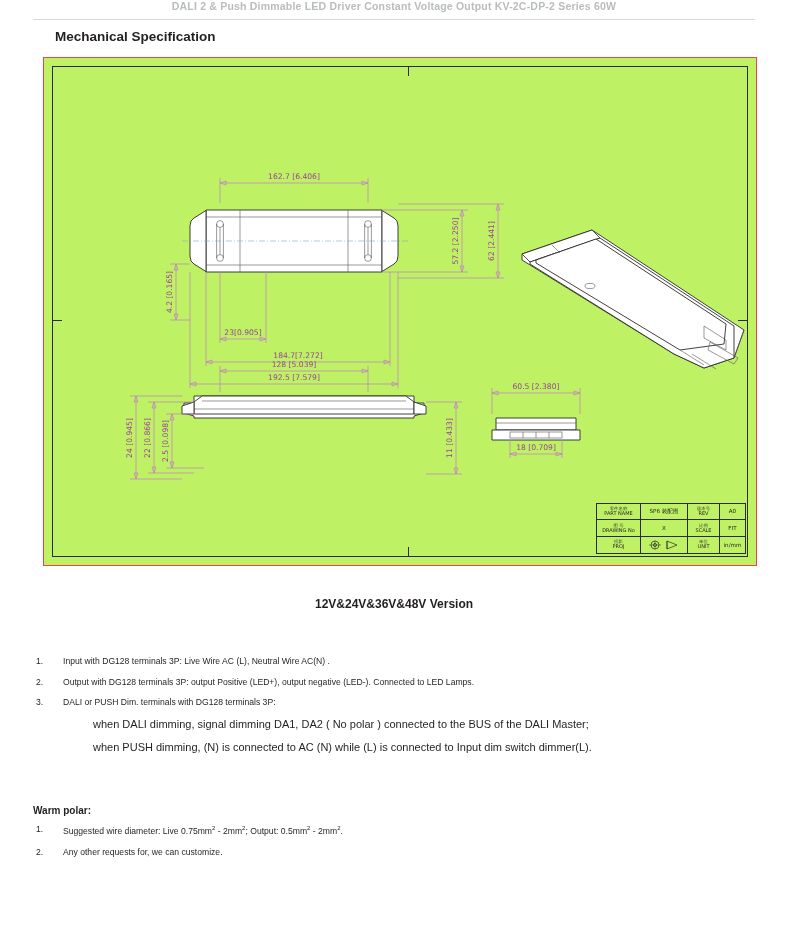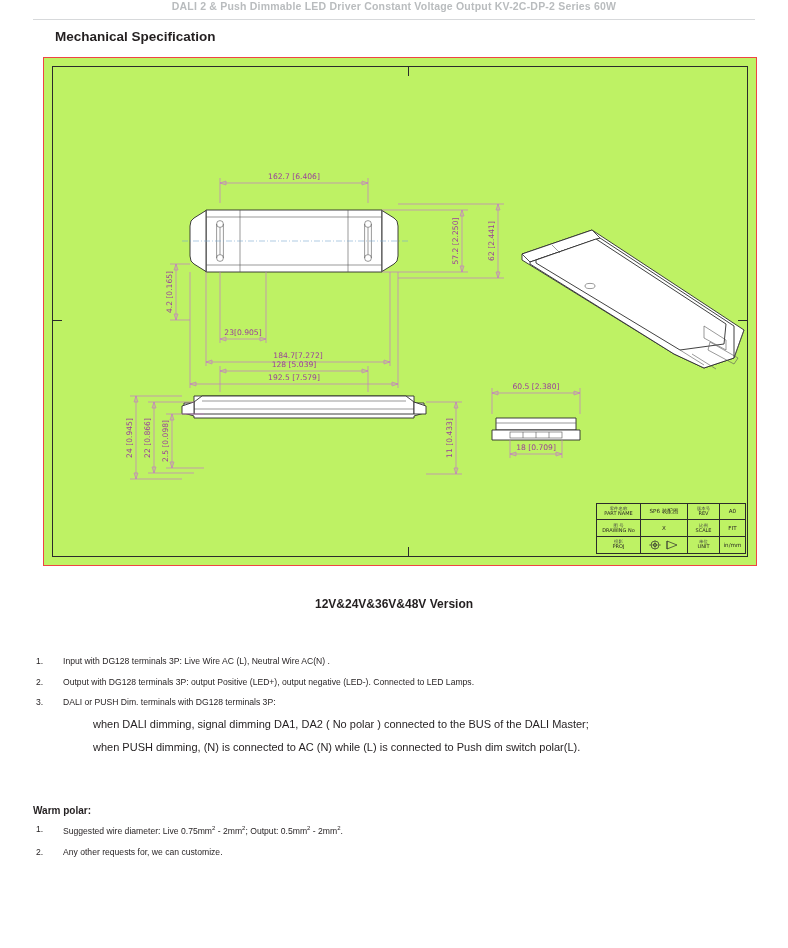--- a/index.html
+++ b/index.html
@@ -496,21 +496,21 @@
       <span>Input with DG128 terminals 3P: Live Wire AC (L), Neutral Wire AC(N) .</span>
     </div>
     <div class="note-item">
       <span class="note-num">2.</span>
       <span>Output with DG128 terminals 3P: output Positive (LED+), output negative (LED-). Connected to LED Lamps.</span>
     </div>
     <div class="note-item">
       <span class="note-num">3.</span>
       <span>DALI or PUSH Dim. terminals with DG128 terminals 3P:</span>
       <div class="note-sub">when DALI dimming, signal dimming DA1, DA2 ( No polar ) connected to the BUS of the DALI Master;</div>
-      <div class="note-sub">when PUSH dimming, (N) is connected to AC (N) while (L) is connected to Push dim switch polar(L).</div>
+      <div class="note-sub">when PUSH dimming, (N) is connected to AC (N) while (L) is connected to Input dim switch dimmer(L).</div>
     </div>
   </div>
 
   <div class="warm-title">Warm polar:</div>
   <div class="tips">
     <div class="tip-item">
       <span class="tip-num">1.</span>
       <span>Suggested wire diameter: Live 0.75mm</span><sup>2</sup><span> - 2mm</span><sup>2</sup><span>; Output: 0.5mm</span><sup>2</sup><span> - 2mm</span><sup>2</sup><span>.</span>
     </div>
     <div class="tip-item">

